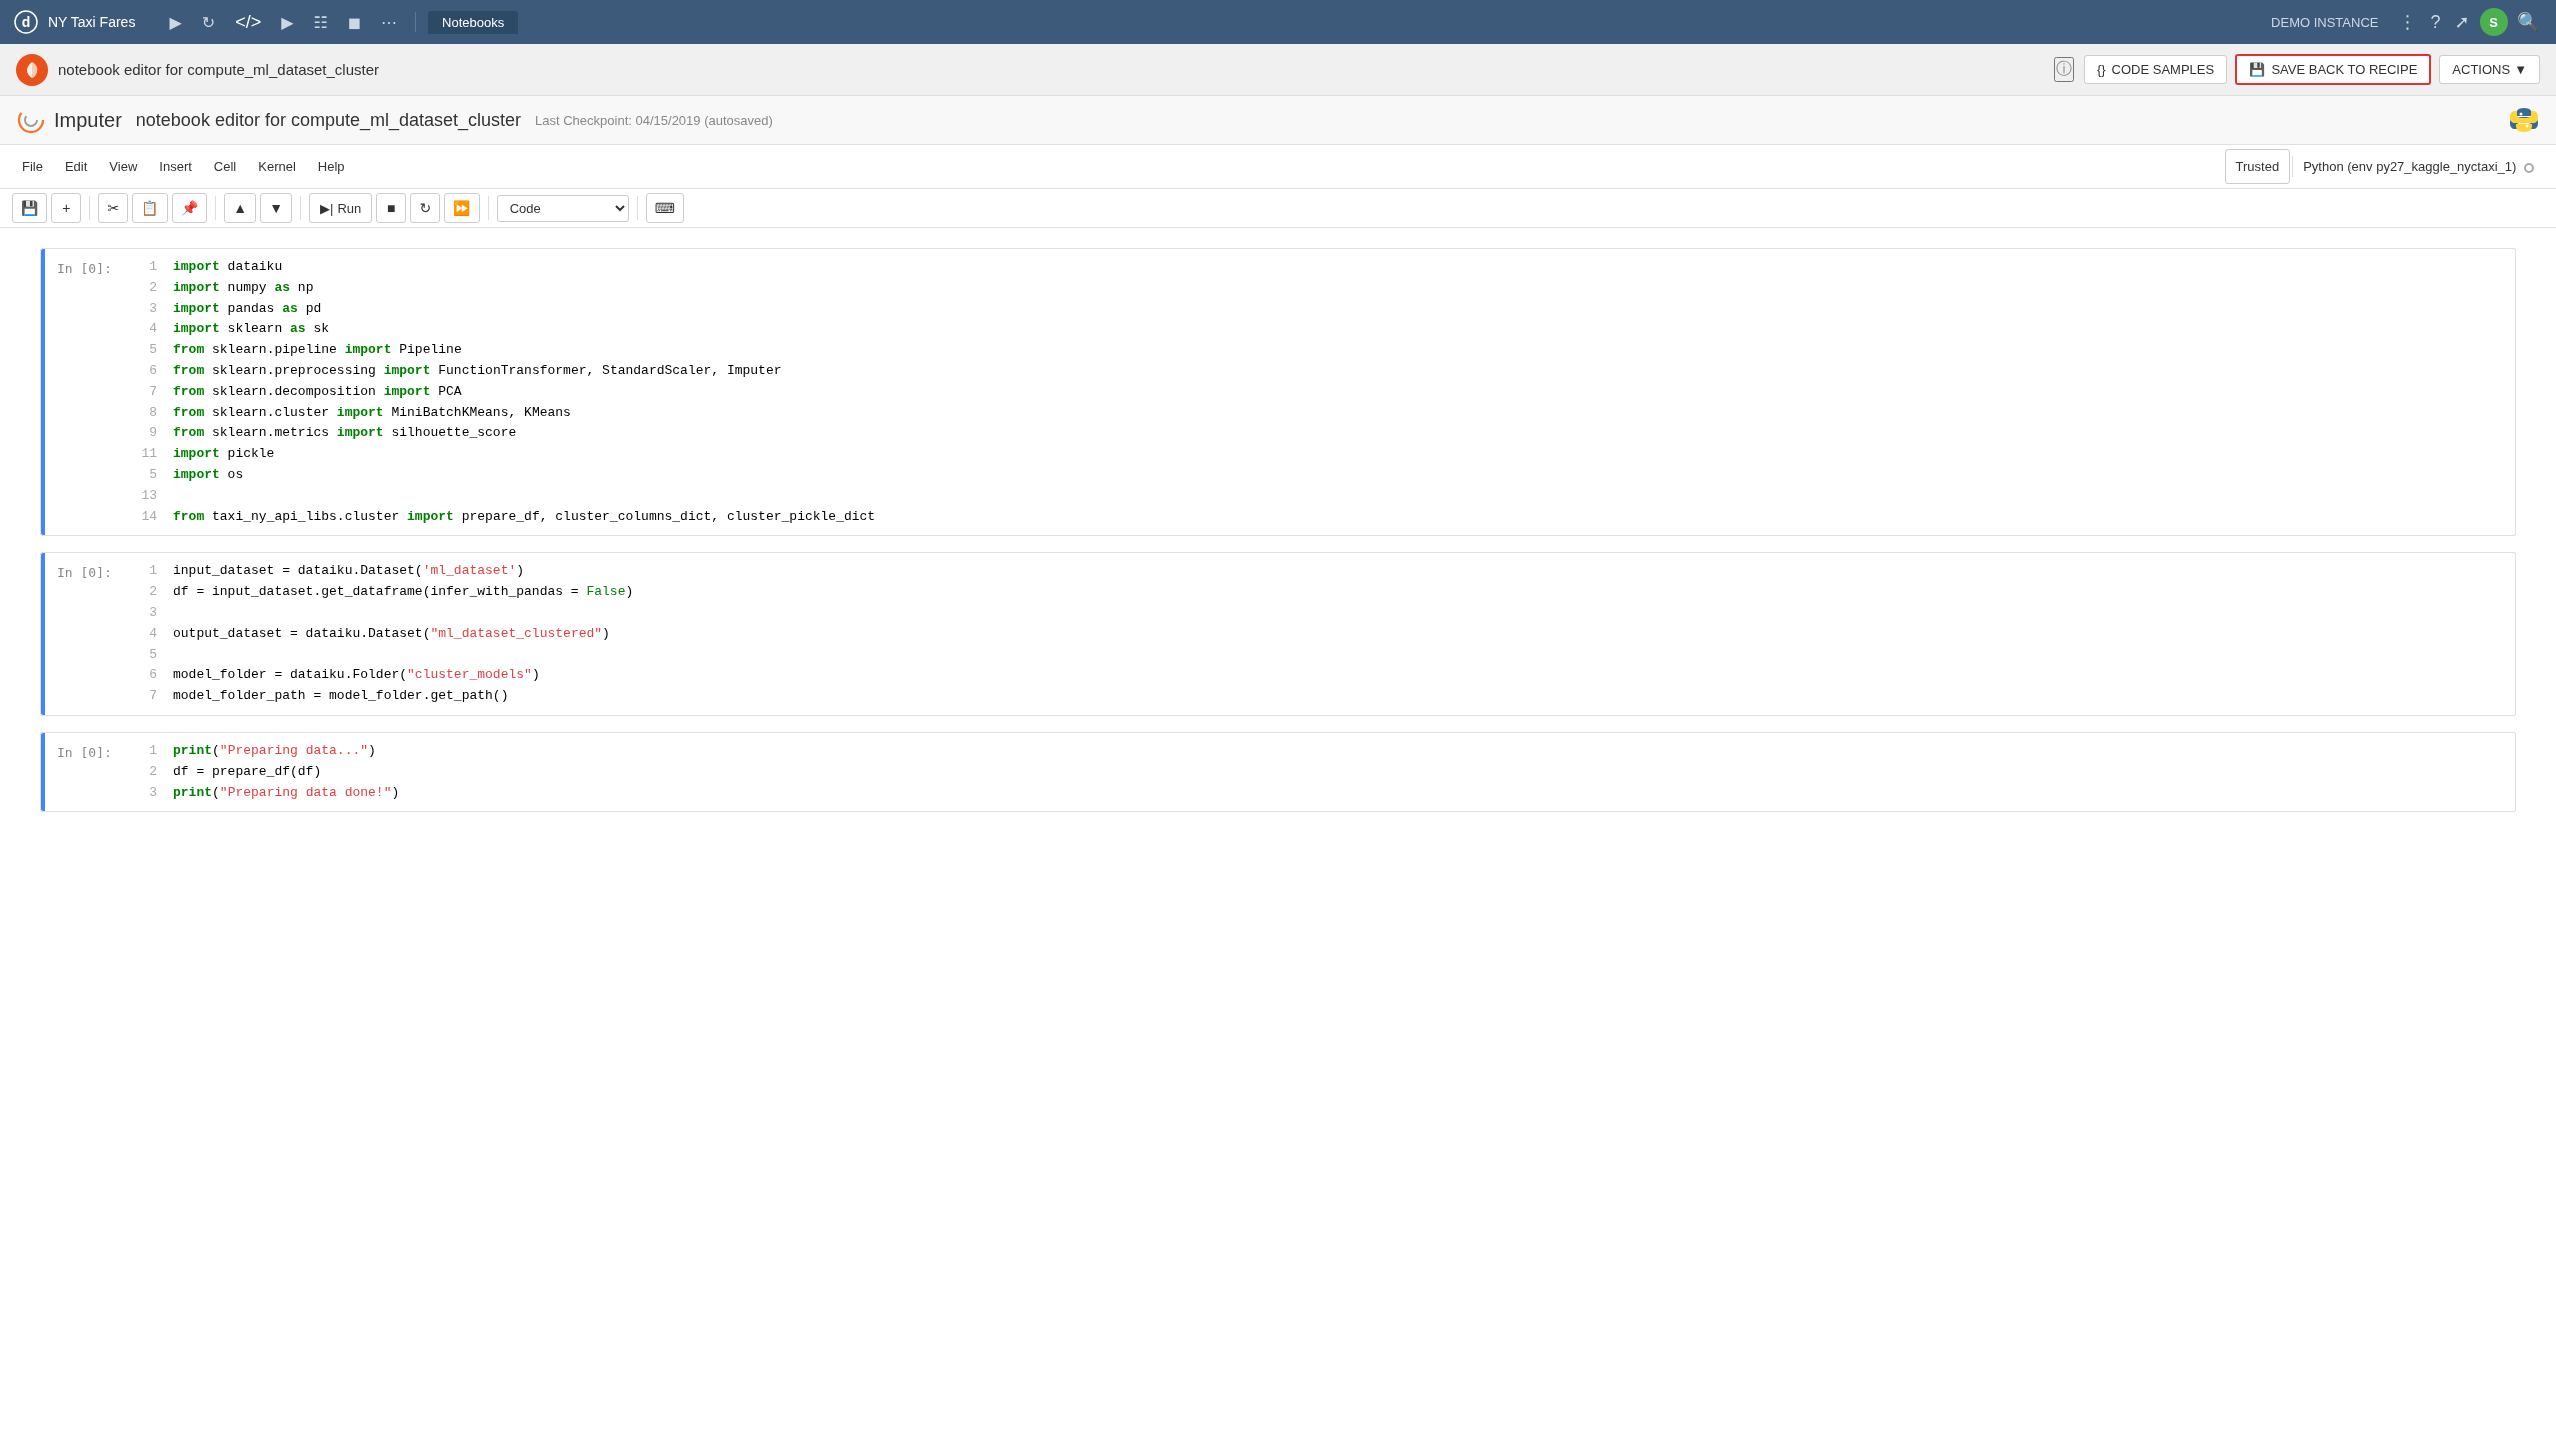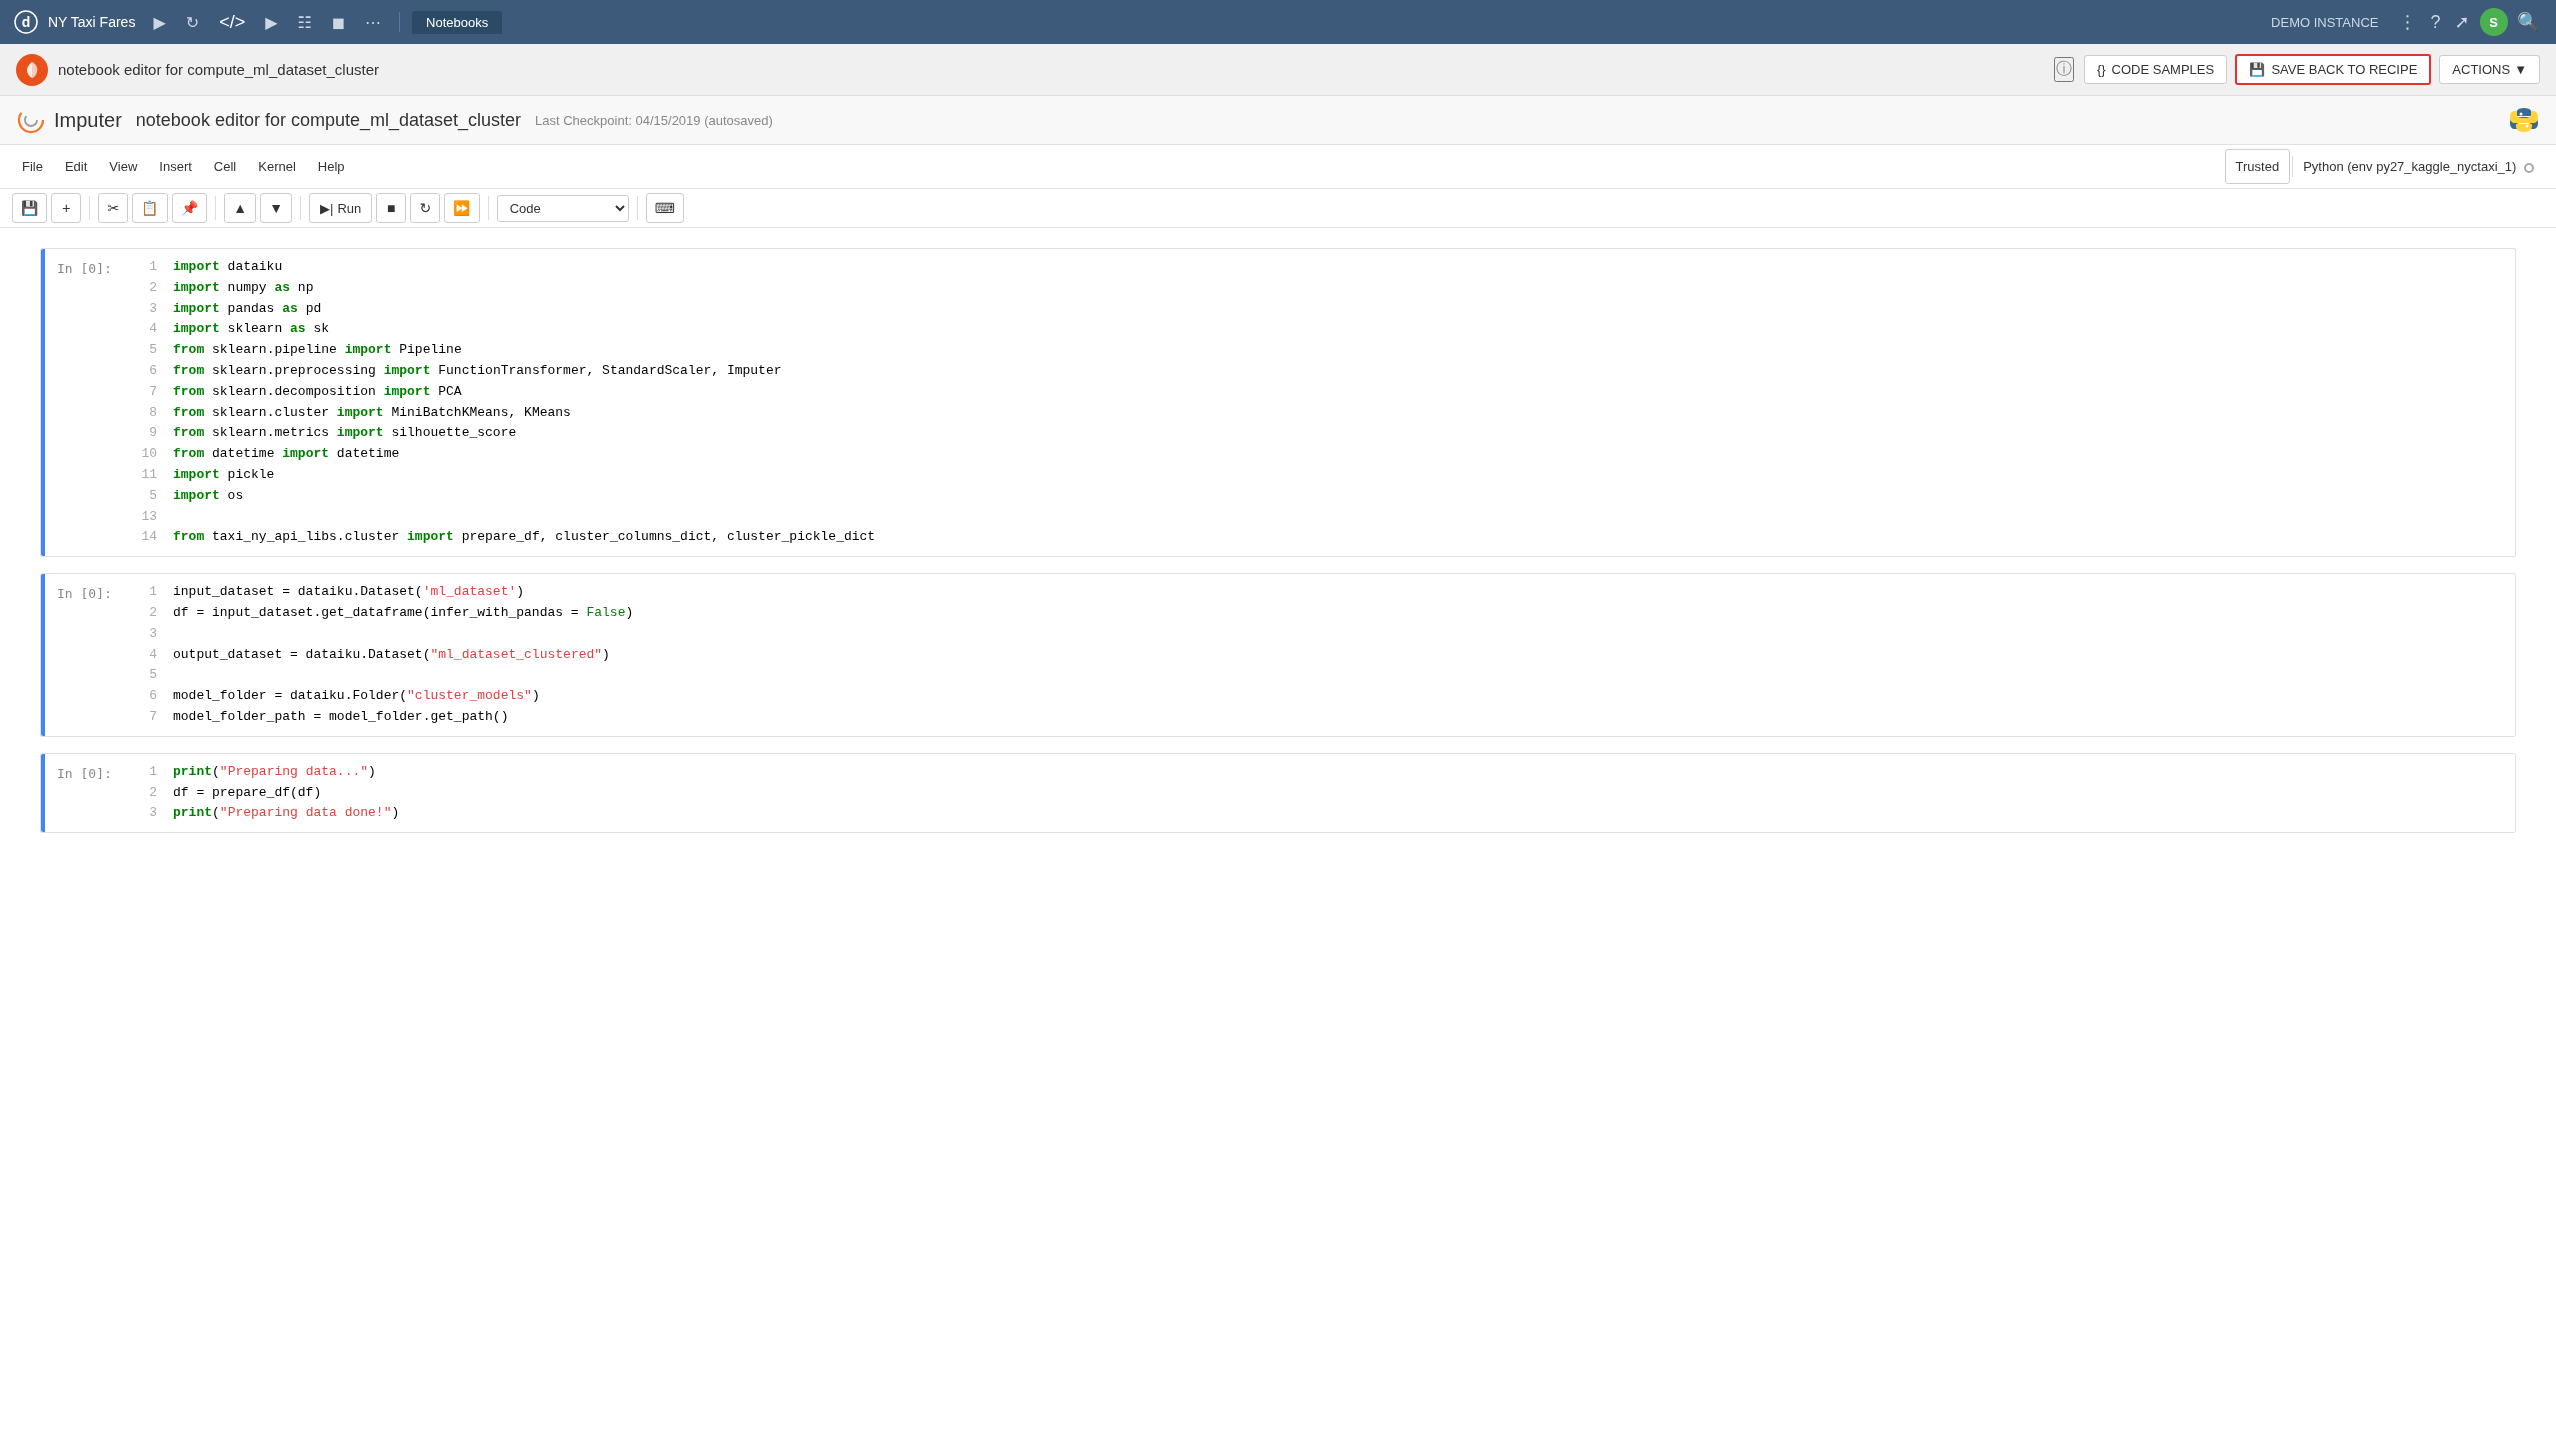--- a/index.html
+++ b/index.html
@@ -9,21 +9,21 @@
     .top-nav {
       background: #3d5a7a;
       height: 44px;
       display: flex;
       align-items: center;
       padding: 0 12px;
       gap: 8px;
       color: white;
       flex-shrink: 0;
     }
-    .top-nav .project-name { color: white; font-size: 14px; font-weight: 500; margin-right: 4px; }
+    .top-nav .project-name { color: white; font-size: 14px; font-weight: 500; margin-right: 20px; }
     .nav-icon-btn {
       color: #cdd8e3;
       background: none;
       border: none;
       cursor: pointer;
       padding: 4px 6px;
       border-radius: 3px;
       font-size: 16px;
       display: flex; align-items: center; justify-content: center;
     }
@@ -402,24 +402,20 @@
           </div>
           <div class="code-line">
             <span class="line-num">8</span>
             <span class="line-code"><span class="kw">from</span> sklearn.cluster <span class="kw">import</span> MiniBatchKMeans, KMeans</span>
           </div>
           <div class="code-line">
             <span class="line-num">9</span>
             <span class="line-code"><span class="kw">from</span> sklearn.metrics <span class="kw">import</span> silhouette_score</span>
           </div>
           <div class="code-line">
-            <span class="line-num">10</span>
-            <span class="line-code"><span class="kw">from</span> datetime <span class="kw">import</span> datetime</span>
-          </div>
-          <div class="code-line">
             <span class="line-num">11</span>
             <span class="line-code"><span class="kw">import</span> pickle</span>
           </div>
           <div class="code-line">
             <span class="line-num">5</span>
             <span class="line-code"><span class="kw">import</span> os</span>
           </div>
           <div class="code-line">
             <span class="line-num">13</span>
             <span class="line-code"></span>

